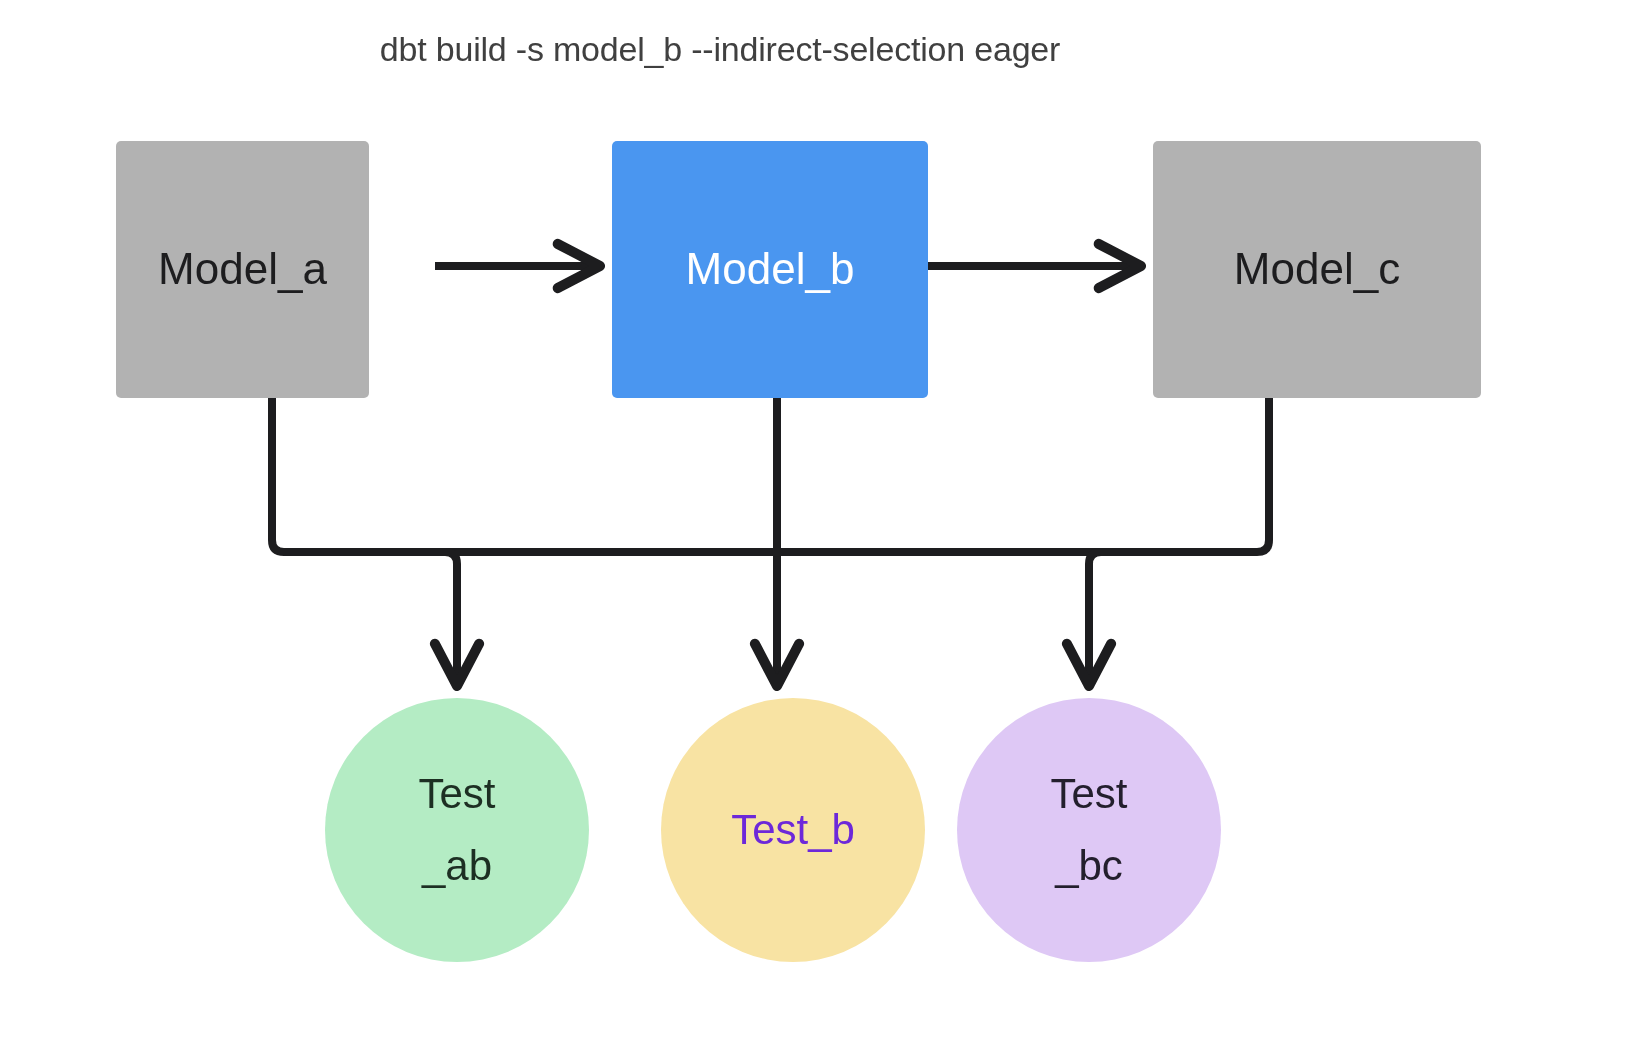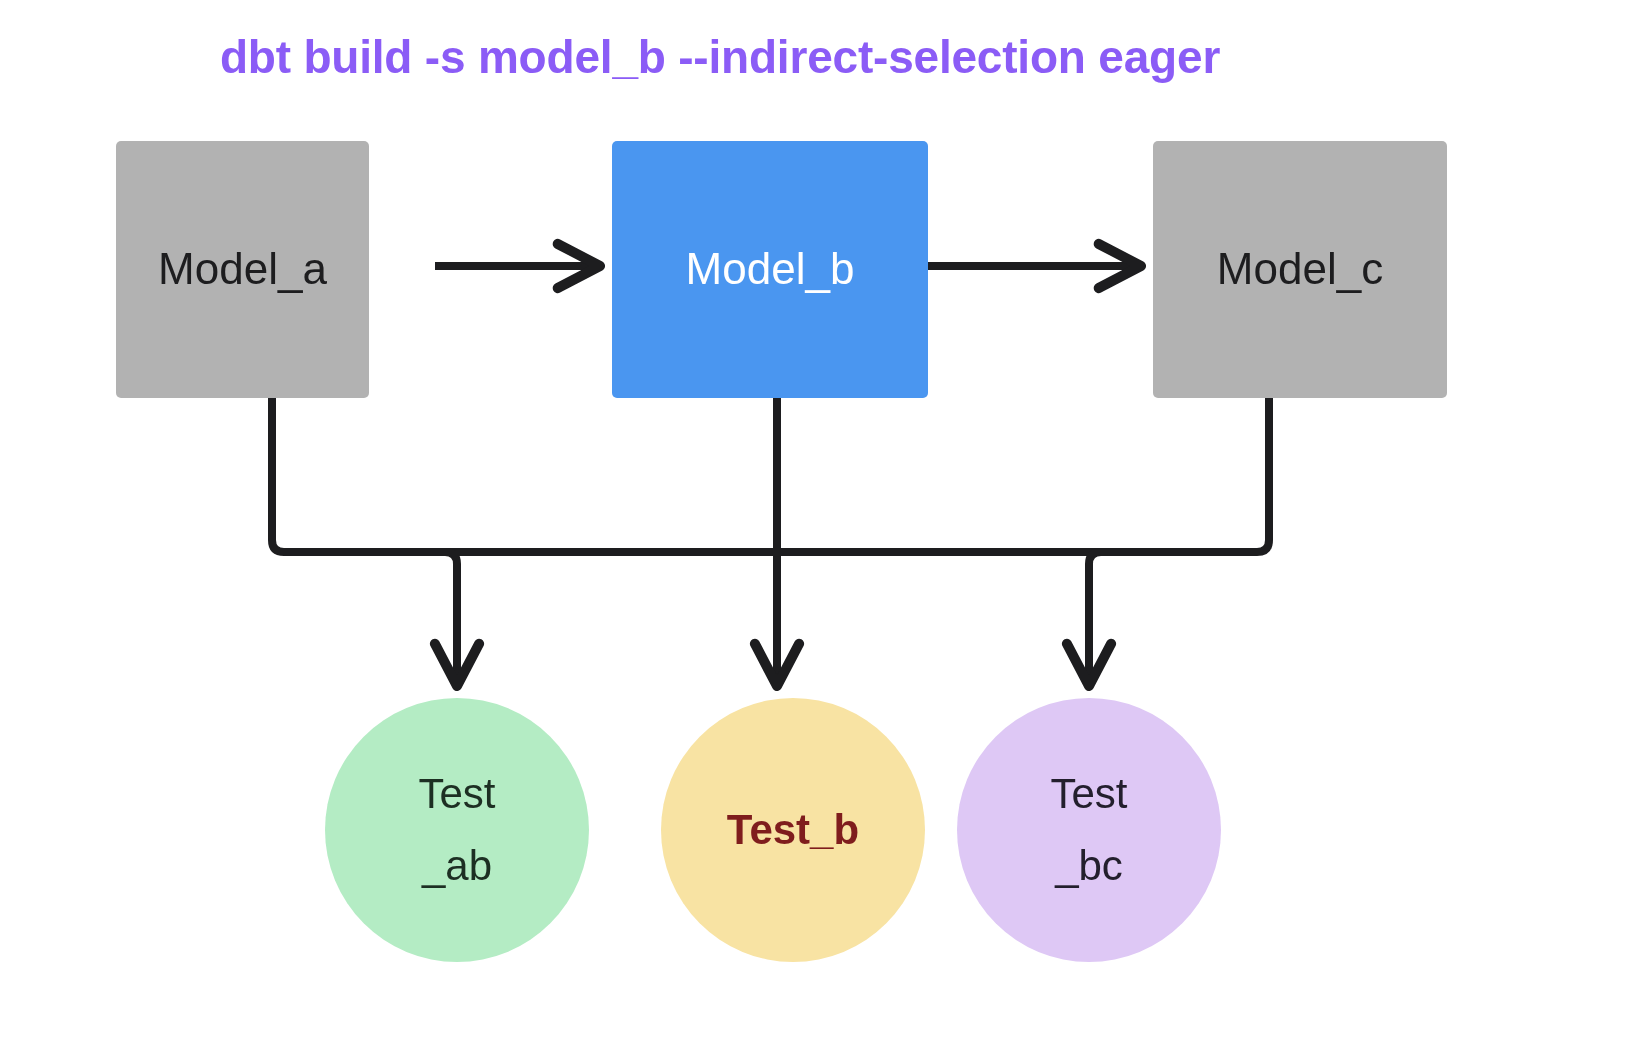--- a/index.html
+++ b/index.html
@@ -27,23 +27,23 @@
     width: 1630px;
     height: 1060px;
     pointer-events: none;
   }
   .title {
     position: absolute;
     left: 0;
     top: 30px;
     width: 1440px;
     text-align: center;
-    font-size: 46px;
-    font-weight: 700;
-    color: #8b5cf6;
+    font-size: 34px;
+    font-weight: 400;
+    color: #404040;
     letter-spacing: -0.2px;
     white-space: nowrap;
   }
   .node-box {
     position: absolute;
     border-radius: 5px;
     display: flex;
     align-items: center;
     justify-content: center;
     font-size: 44px;
@@ -71,21 +71,21 @@
     text-align: center;
   }
   .node-circle .line {
     display: block;
     line-height: 1.72;
   }
   .node-circle.single .line {
     line-height: 1.1;
   }
   .node-circle.green { background: #b4ecc4; color: #1d2f23; }
-  .node-circle.yellow { background: #f8e3a3; color: #7f1d1d; font-weight: bold; }
+  .node-circle.yellow { background: #f8e3a3; color: #6d28d9; }
   .node-circle.purple { background: #dec8f5; color: #231f2d; }
 </style>
 </head>
 <body>
 
 <div id="canvas">
 
   <div class="title">dbt build -s model_b --indirect-selection eager</div>
 
   <svg id="edges" viewBox="0 0 1630 1060" width="1630" height="1060" xmlns="http://www.w3.org/2000/svg">
@@ -114,21 +114,21 @@
   </svg>
 
   <div class="node-box gray" style="left:116px; top:141px; width:253px; height:257px;">
     <span>Model_a</span>
   </div>
 
   <div class="node-box blue" style="left:612px; top:141px; width:316px; height:257px;align-items:center;">
     <span>Model_b</span>
   </div>
 
-  <div class="node-box gray" style="left:1153px; top:141px; width:294px; height:257px;">
+  <div class="node-box gray" style="left:1153px; top:141px; width:328px; height:257px;">
     <span>Model_c</span>
   </div>
 
   <div class="node-circle green" style="left:325px; top:698px; width:264px; height:264px;">
     <span class="line">Test</span>
     <span class="line">_ab</span>
   </div>
 
   <div class="node-circle yellow single" style="left:661px; top:698px; width:264px; height:264px;">
     <span class="line">Test_b</span>

